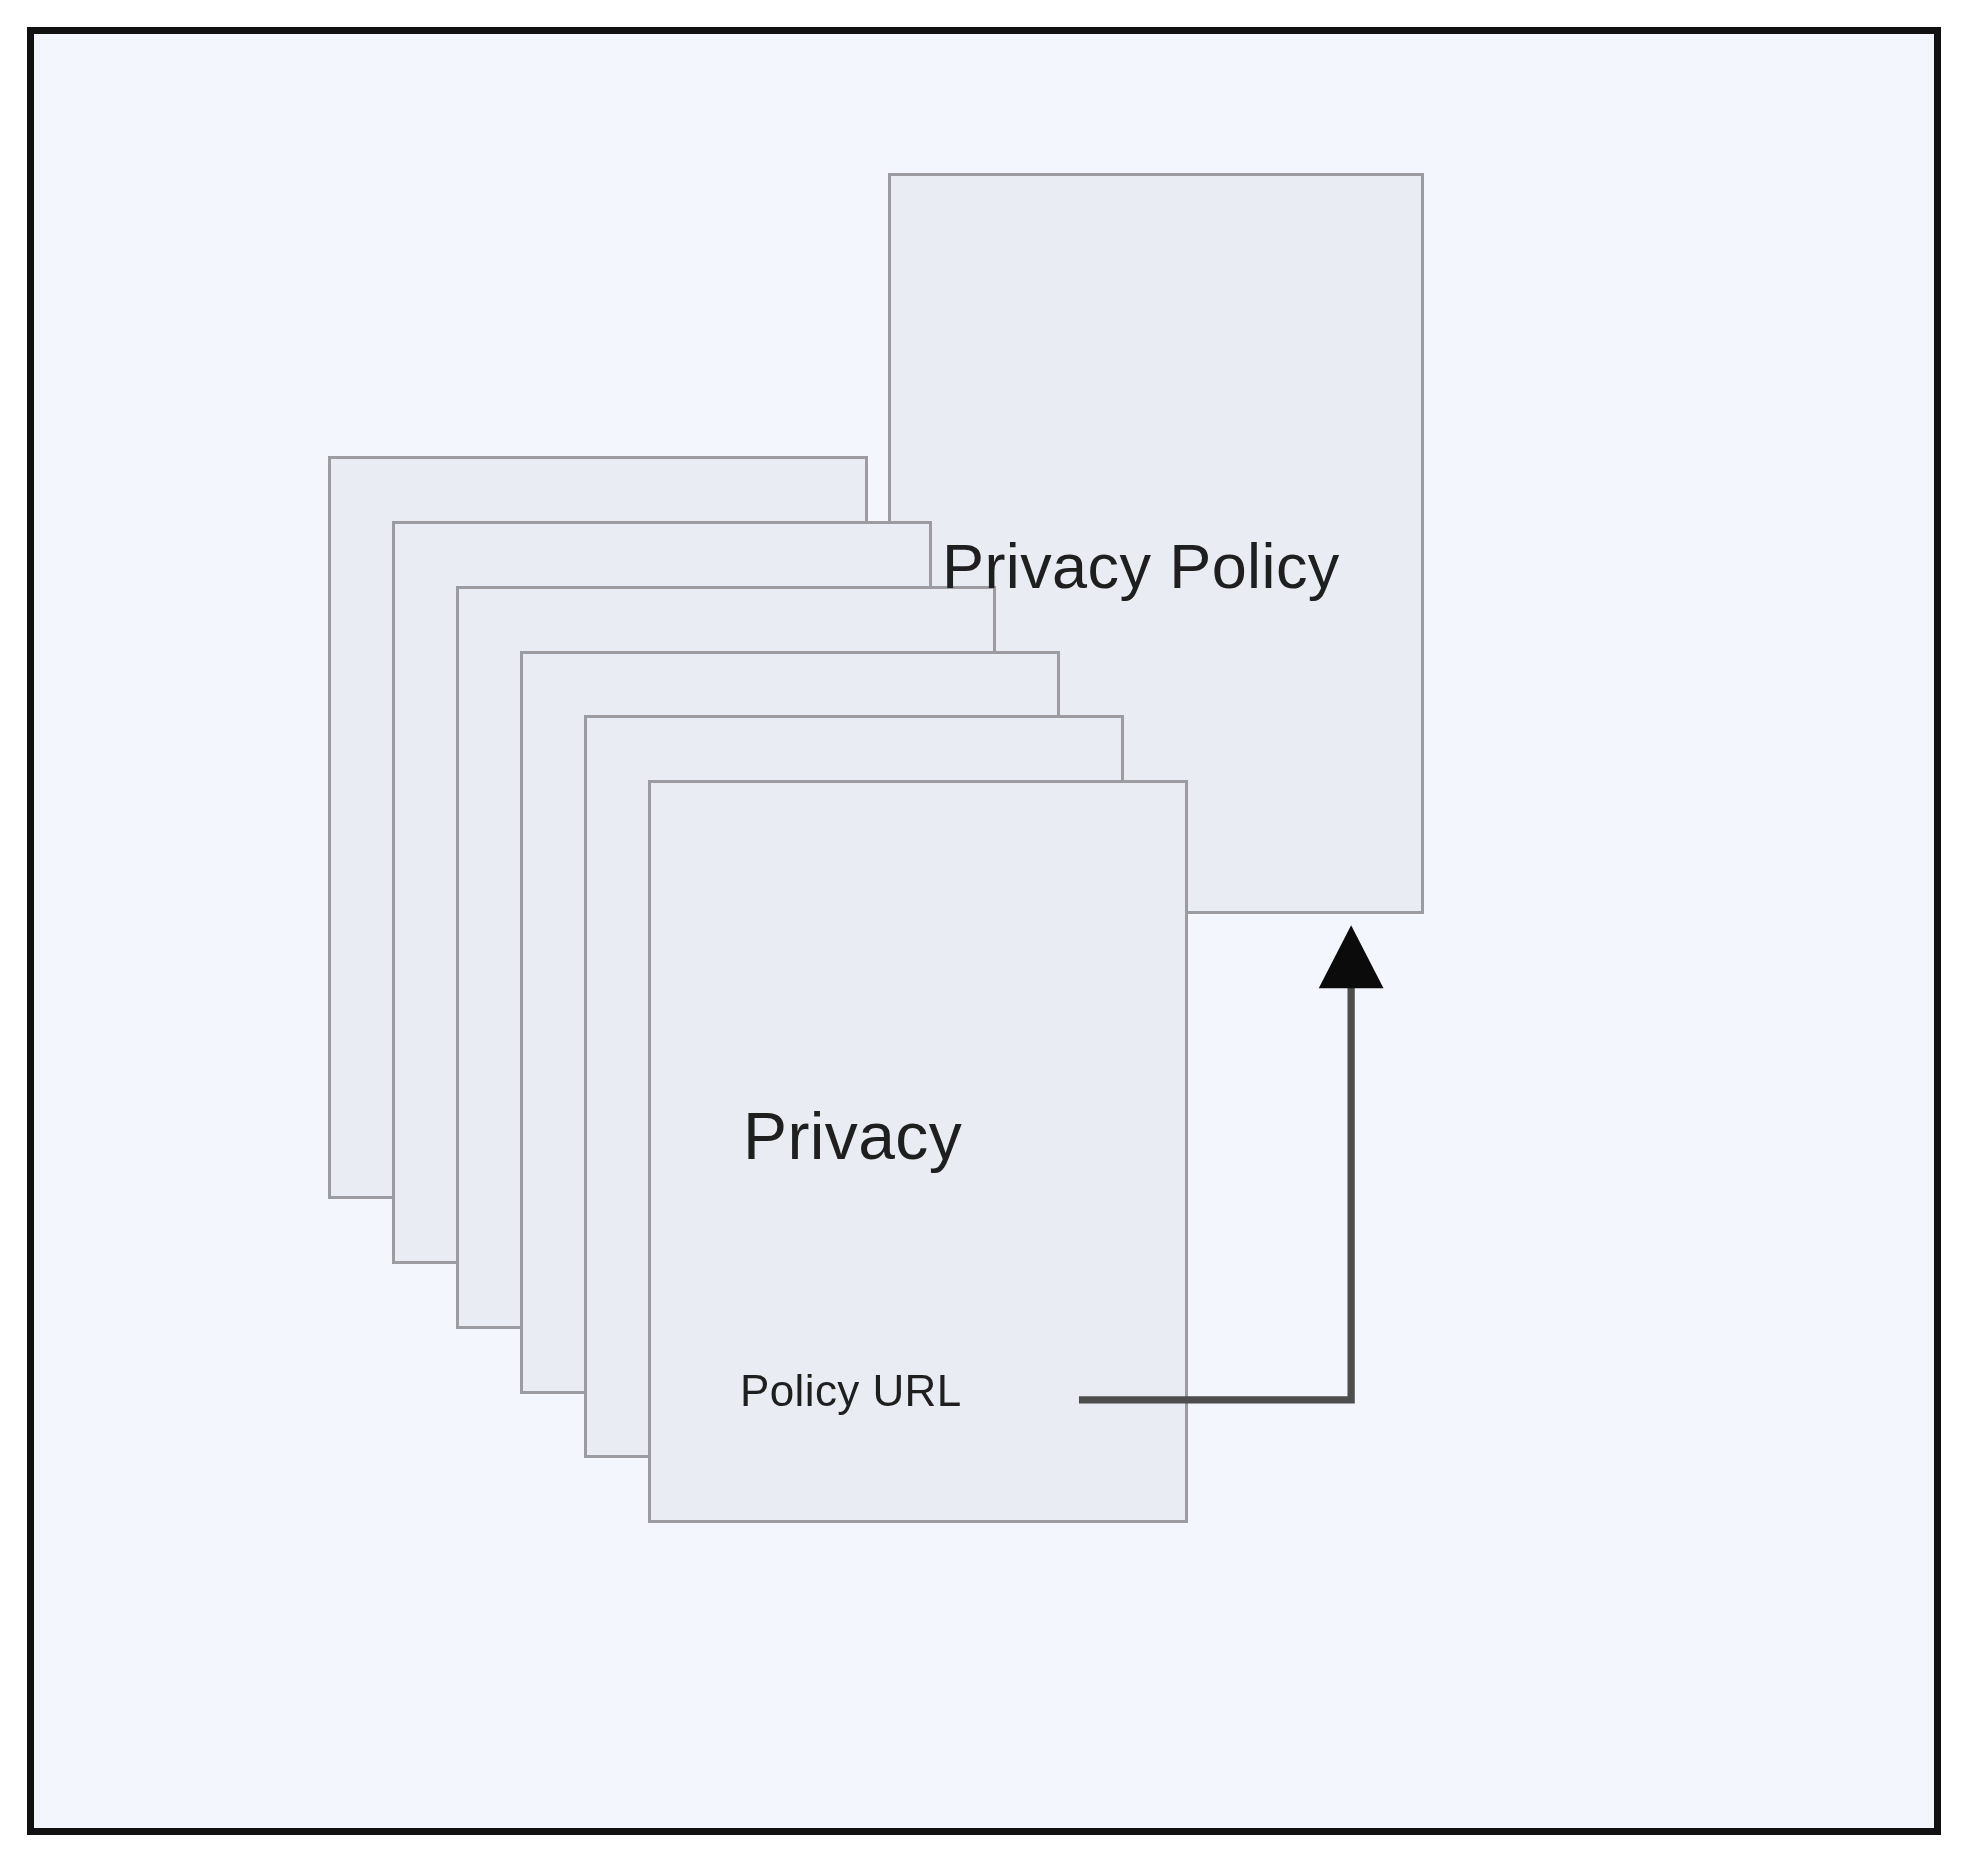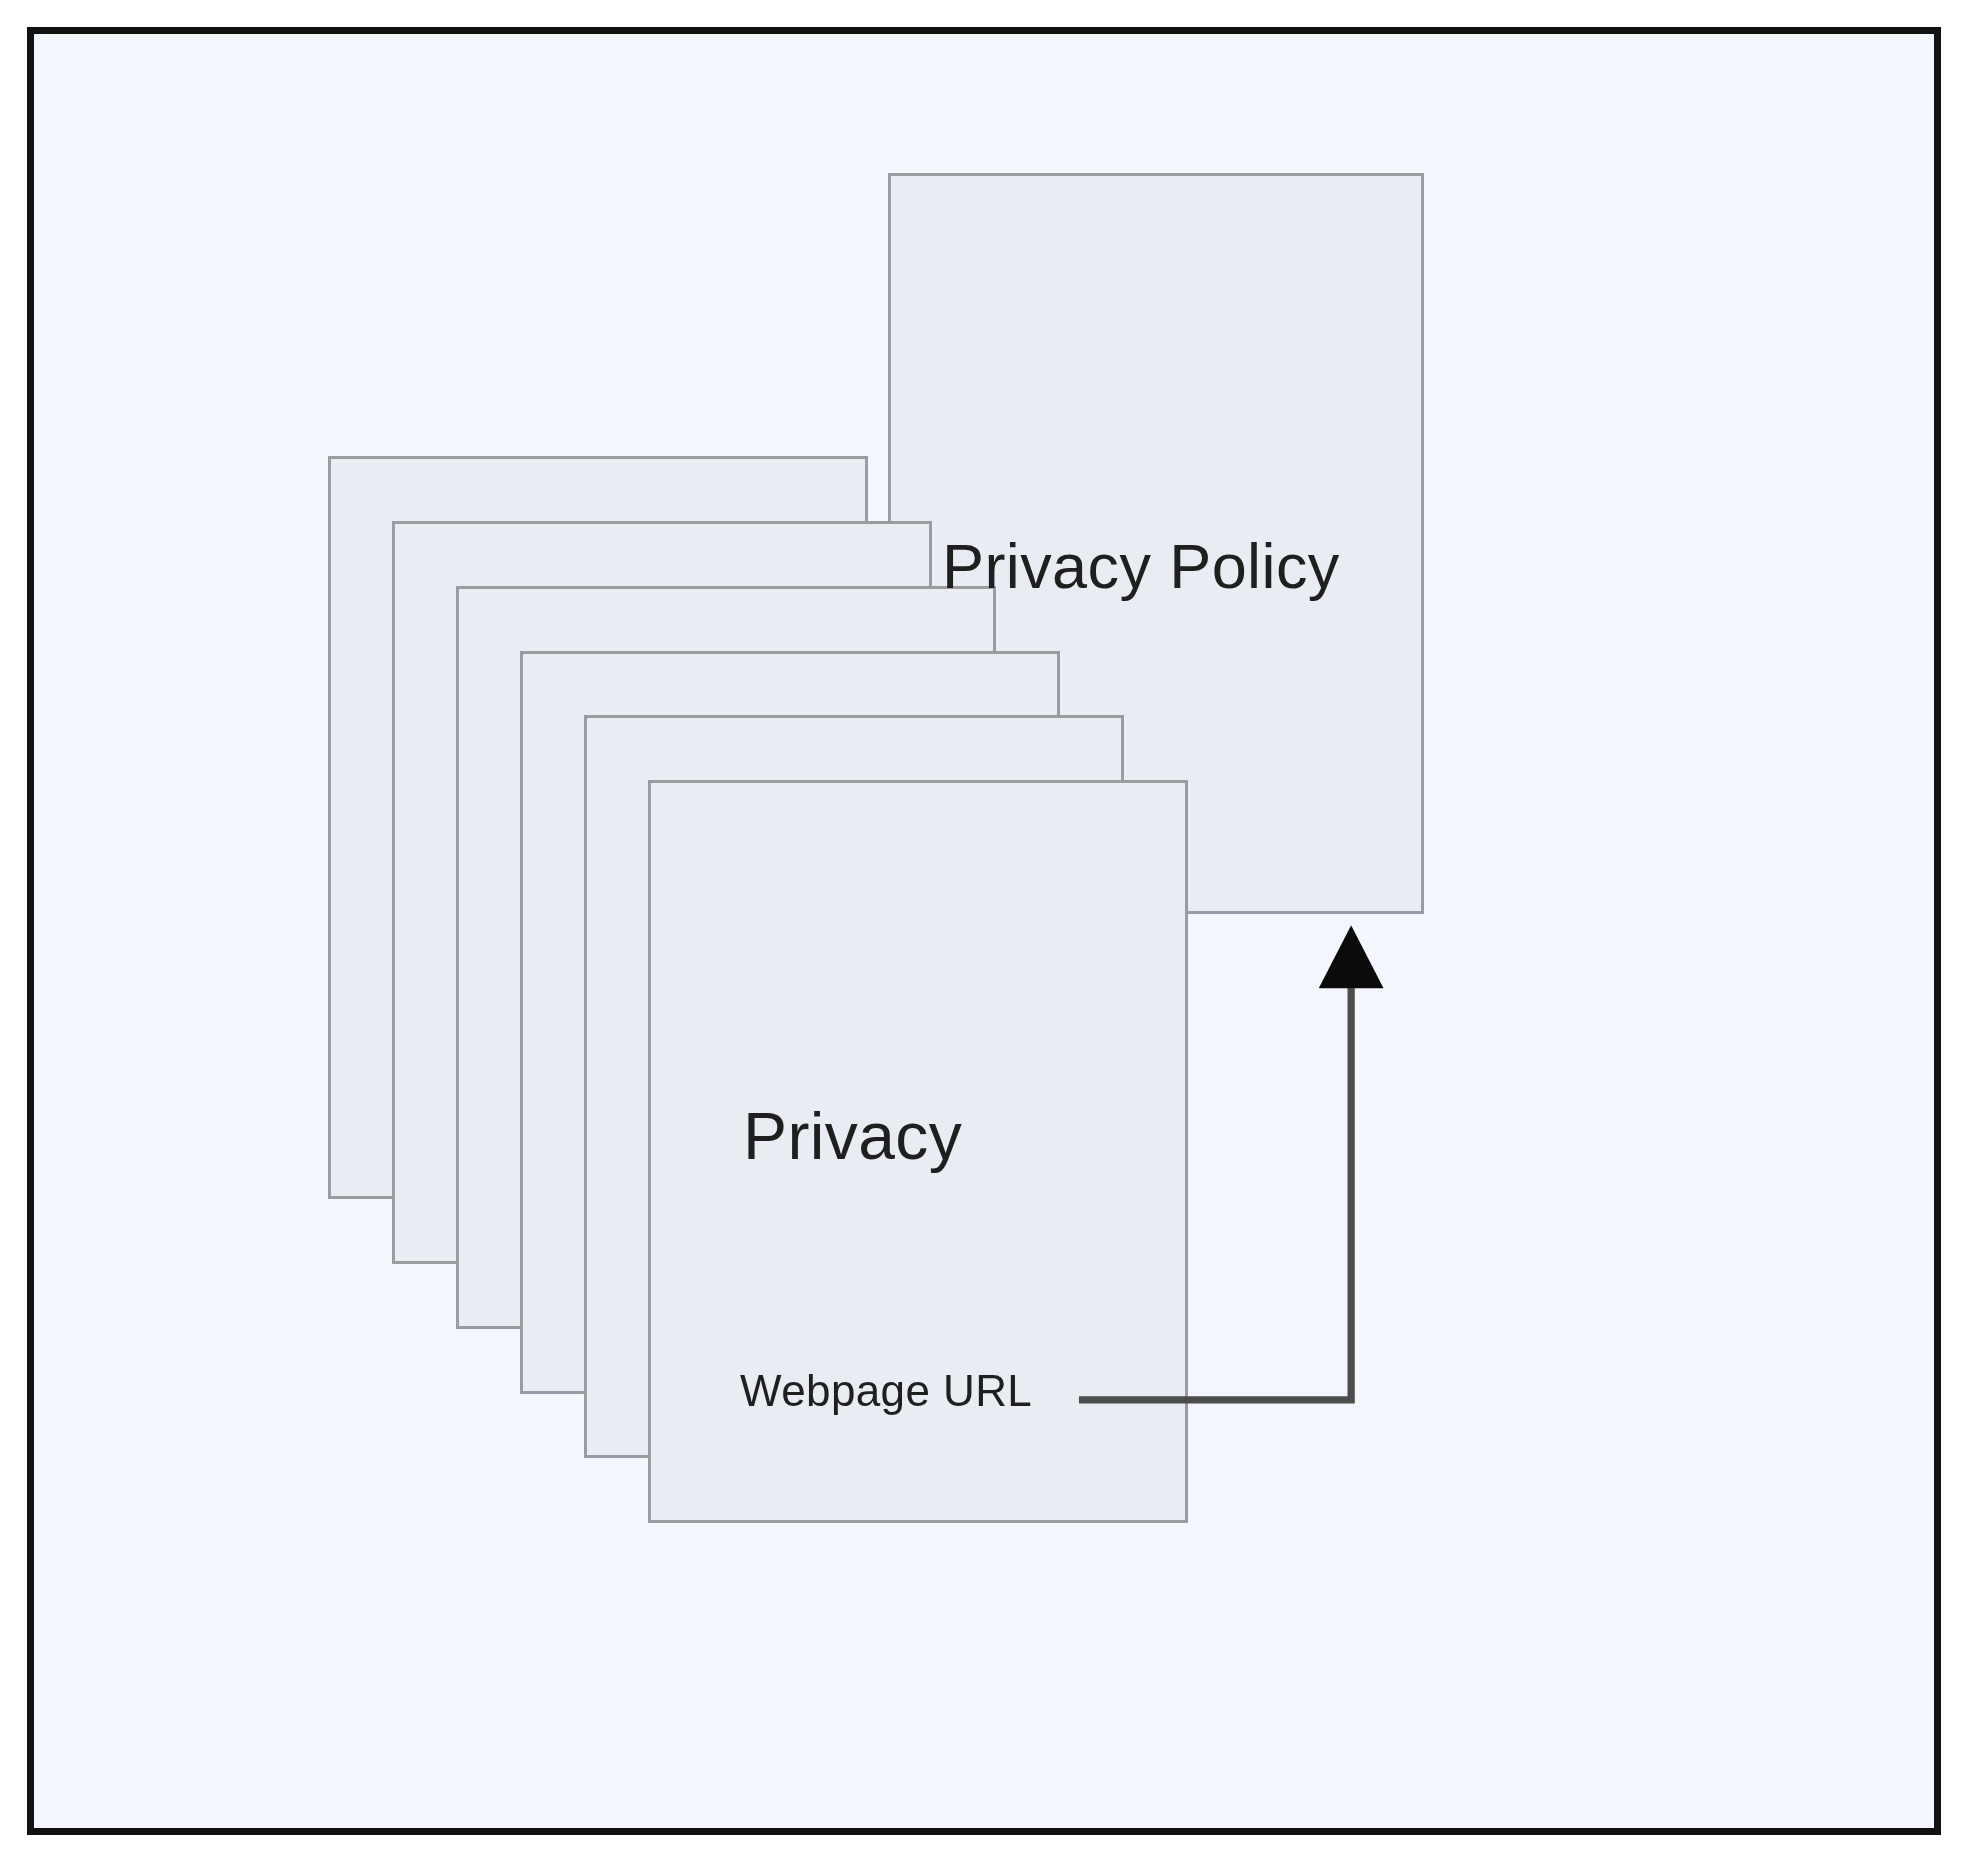--- a/index.html
+++ b/index.html
@@ -93,21 +93,21 @@
     <div class="doc-rect" style="left:392px; top:521px; width:540px; height:743px;"></div>
     <div class="doc-rect" style="left:456px; top:586px; width:540px; height:743px;"></div>
     <div class="doc-rect" style="left:520px; top:651px; width:540px; height:743px;"></div>
     <div class="doc-rect" style="left:584px; top:715px; width:540px; height:743px;"></div>
     <div class="doc-rect" style="left:648px; top:780px; width:540px; height:743px;"></div>
 
     <div class="label" id="label-privacy-policy">Privacy Policy</div>
 
     <div class="label" id="label-webpage">Privacy</div>
 
-    <div class="label" id="label-privacy-url">Webpage URL</div>
+    <div class="label" id="label-privacy-url">Policy URL</div>
 
     <svg id="connector" viewBox="0 0 2432 2307">
       <path d="M 1332 1728 L 1668 1728 L 1668 1190" fill="none" stroke="#4d4d4d" stroke-width="9"></path>
       <polygon points="1668,1142 1708,1220 1628,1220" fill="#0b0b0b"></polygon>
     </svg>
 
   </div>
 </div>
 
 

